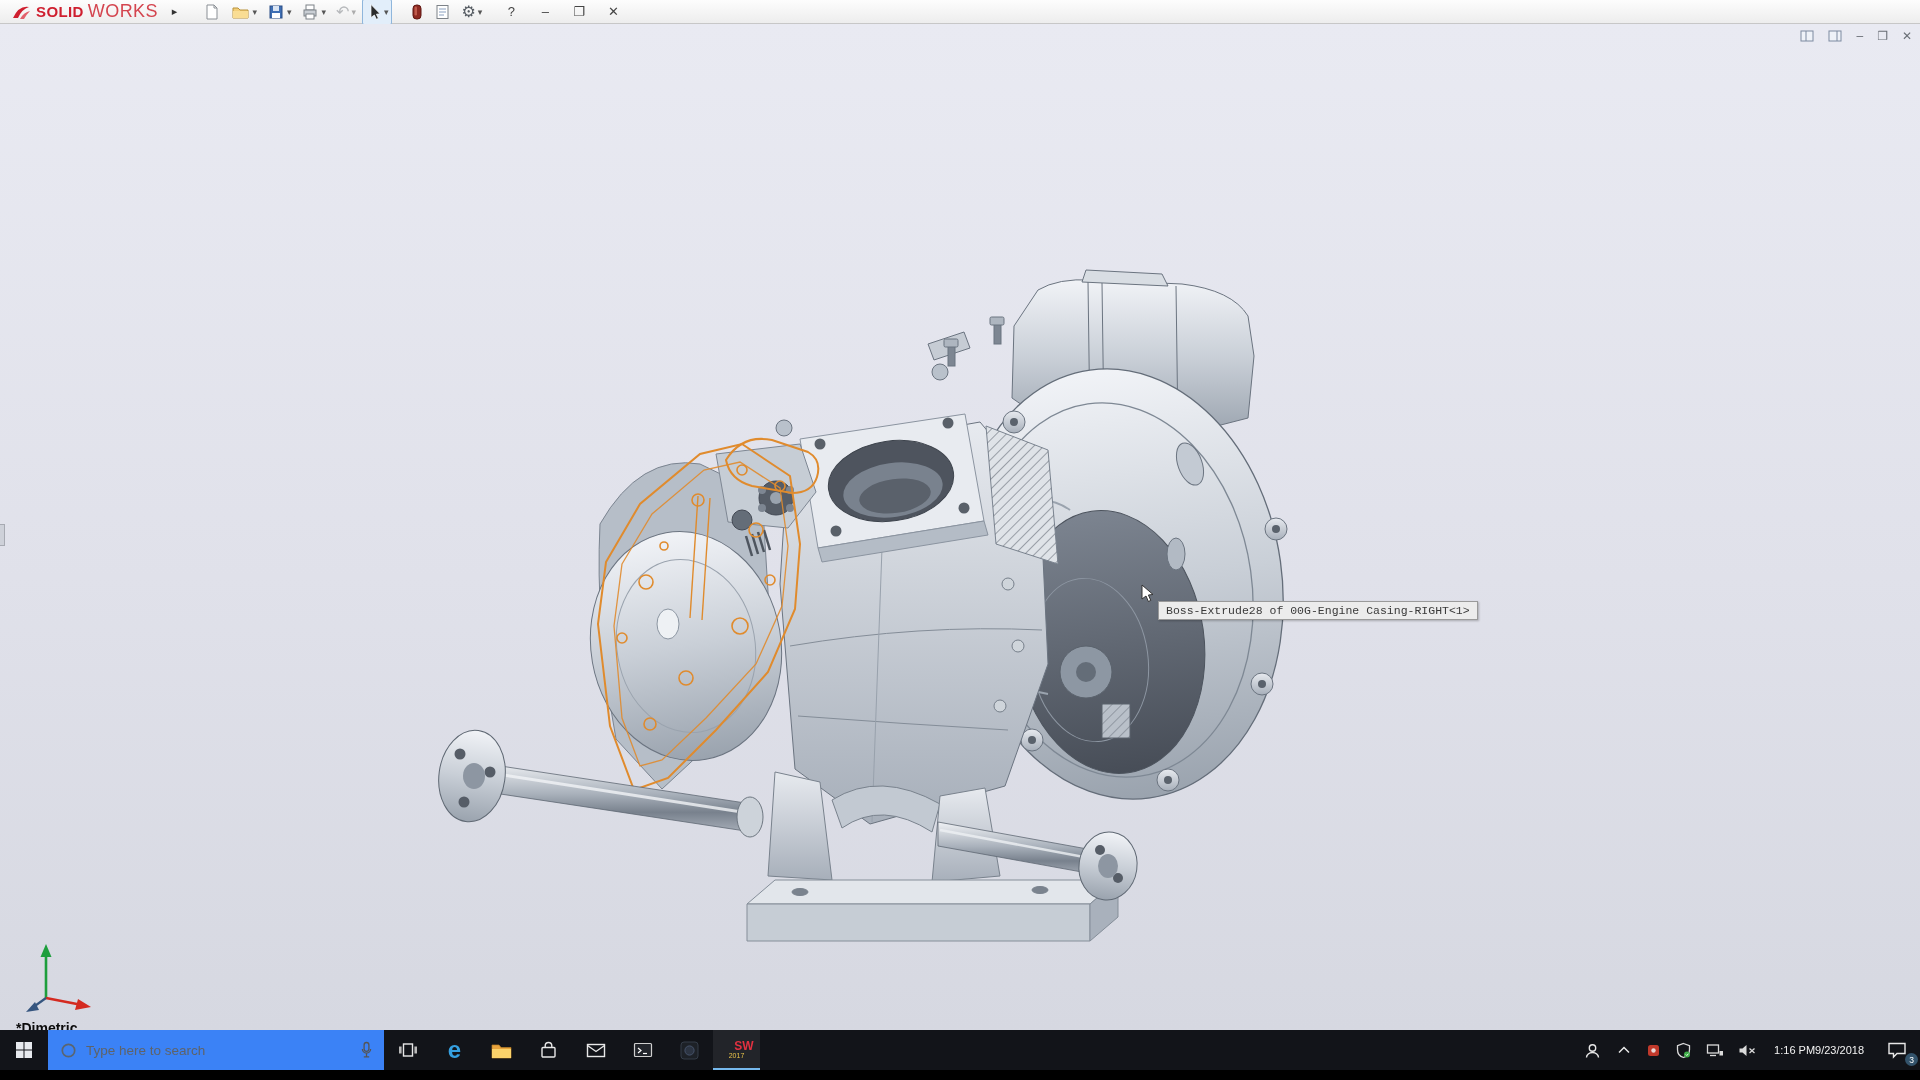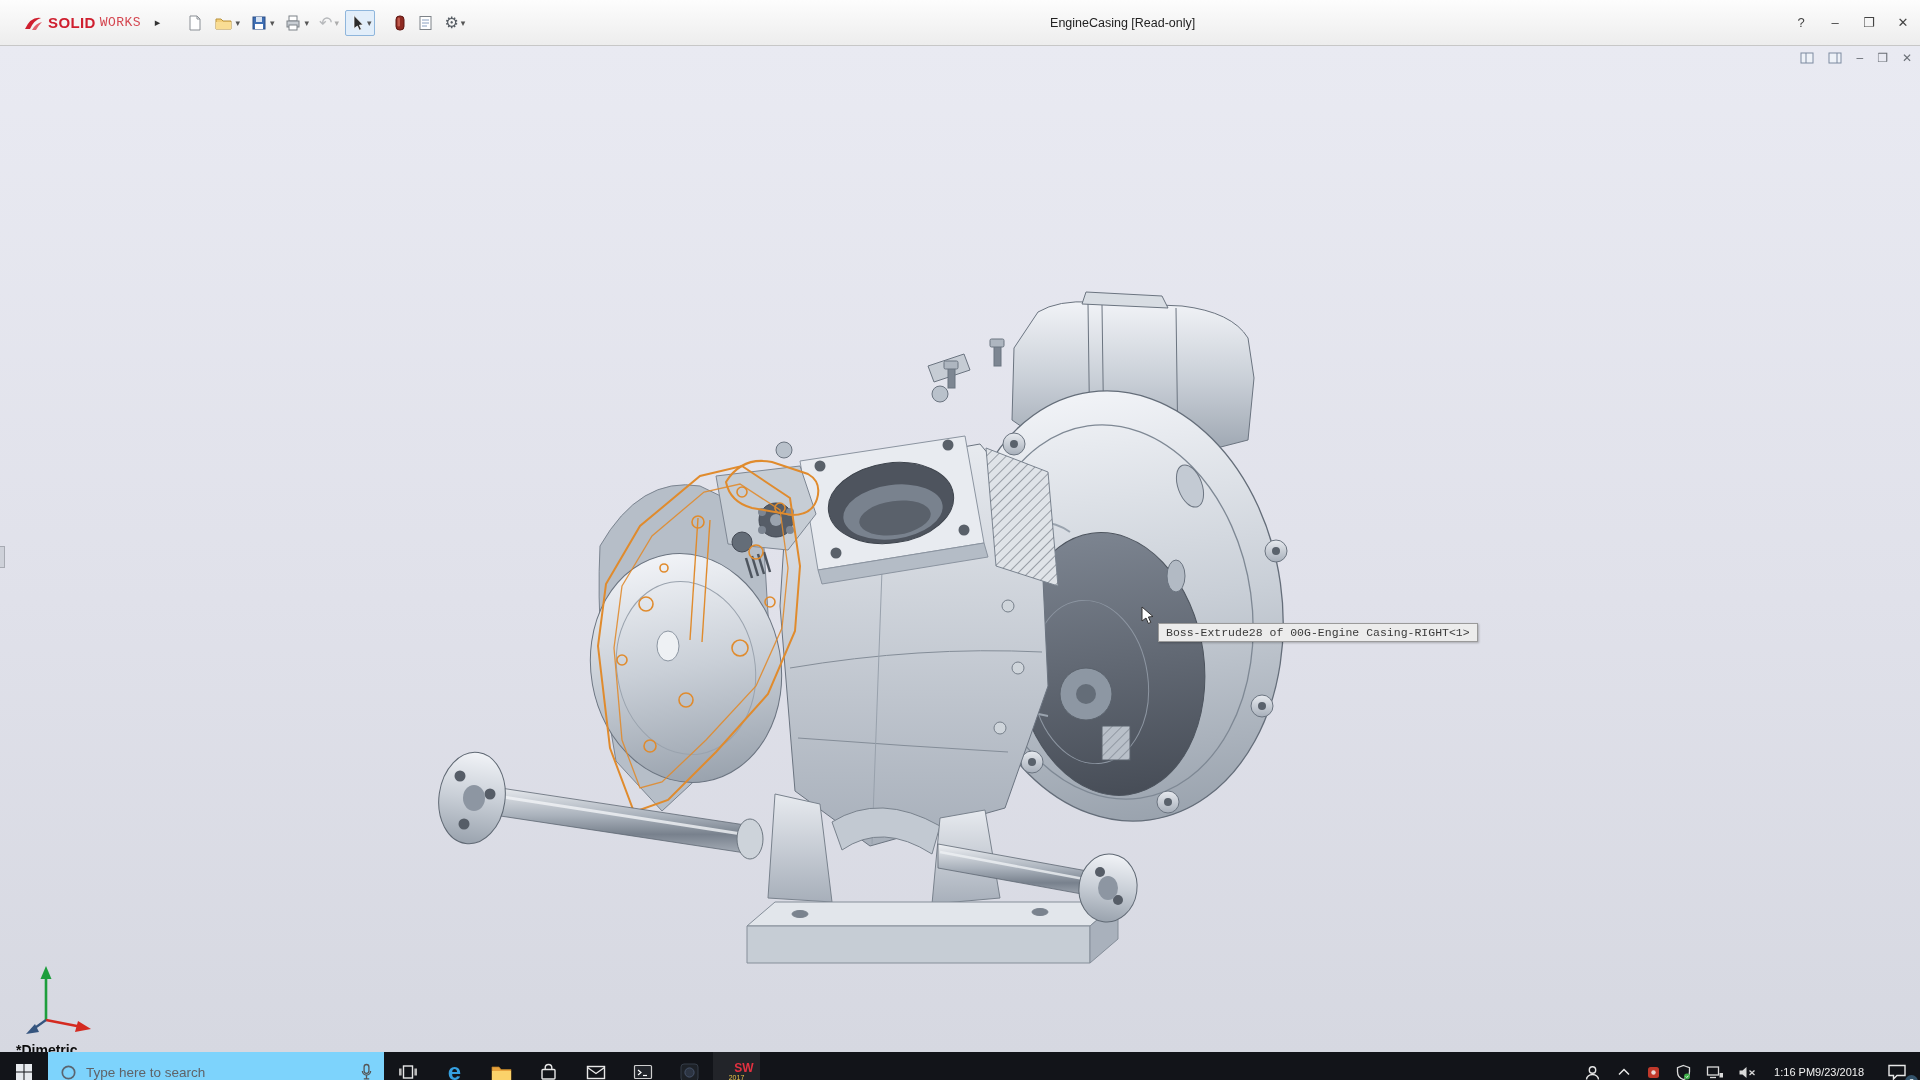--- a/index.html
+++ b/index.html
@@ -1,24 +1,24 @@
 <!DOCTYPE html>
 <html><head>
 <meta charset="utf-8">
 <style>
   * { box-sizing: border-box; margin: 0; padding: 0; }
   html,body { width:1920px; height:1080px; overflow:hidden;
     font-family:"Liberation Sans", sans-serif; background:#000; }
 
   
-  .titlebar { height:46px; background:linear-gradient(#fdfdfd,#ededed);
-    border-bottom:1px solid #c7c7c7; display:flex; align-items:center; padding-left:22px; }
+  .titlebar { height:24px; background:linear-gradient(#fdfdfd,#ededed);
+    border-bottom:1px solid #c7c7c7; display:flex; align-items:center; padding-left:10px; }
   .logo { display:flex; align-items:center; gap:4px; }
   .brand-solid { color:#cf1f2f; font-weight:bold; font-size:15px; letter-spacing:.4px; }
-  .brand-works { color:#d4454f; font-weight:normal; font-size:13px; letter-spacing:.4px;font-family:Liberation Mono, monospace; }
+  .brand-works { color:#d4454f; font-weight:normal; font-size:18px; letter-spacing:.4px; }
   .flyout { color:#333; font-size:11px; margin:0 22px 0 14px; cursor:default; }
   .toolbar { display:flex; align-items:center; gap:2px; }
   .tb-btn { height:26px; display:flex; align-items:center; padding:0 3px; border:1px solid transparent; border-radius:2px; }
   .tb-btn.active { background:#e2eefa; border-color:#8fb6dc; }
   .tb-btn .dd { font-size:9px; color:#555; margin-left:2px; }
   .tb-btn.disabled { opacity:.45; }
   .undo-glyph { font-size:16px; color:#6a6f75; line-height:1; }
   .gear-glyph { font-size:16px; color:#565c63; line-height:1; }
   .tb-sep { width:10px; }
   .title-wrap { flex:1; text-align:center; font-size:12.5px; color:#222;
@@ -37,21 +37,21 @@
     white-space:nowrap; box-shadow:1px 1px 2px rgba(0,0,0,.25);font-family:Liberation Mono, monospace; }
   .cursor { position:absolute; left:1140px; top:560px; }
   .view-label { position:absolute; left:16px; top:996px; font-size:14px; font-weight:600; color:#0b0b0b; }
   .triad { position:absolute; left:22px; top:912px; }
   .splitter { position:absolute; left:0; top:500px; width:5px; height:22px;
     background:#ced1d9; border:1px solid #a7aab2; border-left:none; }
 
   
   .taskbar { height:40px; background:#121419; display:flex; align-items:stretch; }
   .start { width:48px; display:flex; align-items:center; justify-content:center; }
-  .searchbox { width:336px; background:#7dd3fc; display:flex; align-items:center;
+  .searchbox { width:336px; background:#3b82f6; display:flex; align-items:center;
     gap:9px; padding:0 10px 0 12px; }
   .searchbox input { flex:1; border:none; outline:none; background:transparent;
     font-size:13.5px; color:#333; font-family:inherit; }
   .searchbox input::placeholder { color:#5f6368; }
   .task-btn { width:47px; display:flex; flex-direction:column; align-items:center; justify-content:center; }
   .task-btn.active { box-shadow:inset 0 -2px 0 #76b9ed; background:rgba(255,255,255,.07); }
   .edge-e { color:#35a0e0; font-size:24px; font-weight:bold; line-height:1; }
   .sw-line1 { color:#e23140; font-weight:bold; font-size:12px; line-height:12px;margin-left:15px; }
   .sw-line2 { color:#e8c34a; font-size:7px; line-height:8px; }
   .tray { margin-left:auto; display:flex; align-items:stretch; }
@@ -129,21 +129,20 @@
         <line x1="5" y1="9" x2="12" y2="9" stroke="#8aa0c0"></line>
         <line x1="5" y1="12" x2="10" y2="12" stroke="#8aa0c0"></line>
       </svg>
     </div>
     <div class="tb-btn">
       <span class="gear-glyph">⚙</span>
       <span class="dd">▾</span>
     </div>
   </div>
 
-  <div class="title-wrap">EngineCasing [Read-only]</div>
 
   <div class="win-controls">
     <div class="wc">?</div>
     <div class="wc">–</div>
     <div class="wc">❐</div>
     <div class="wc">✕</div>
   </div>
 </header>
 
 <div class="viewport">

